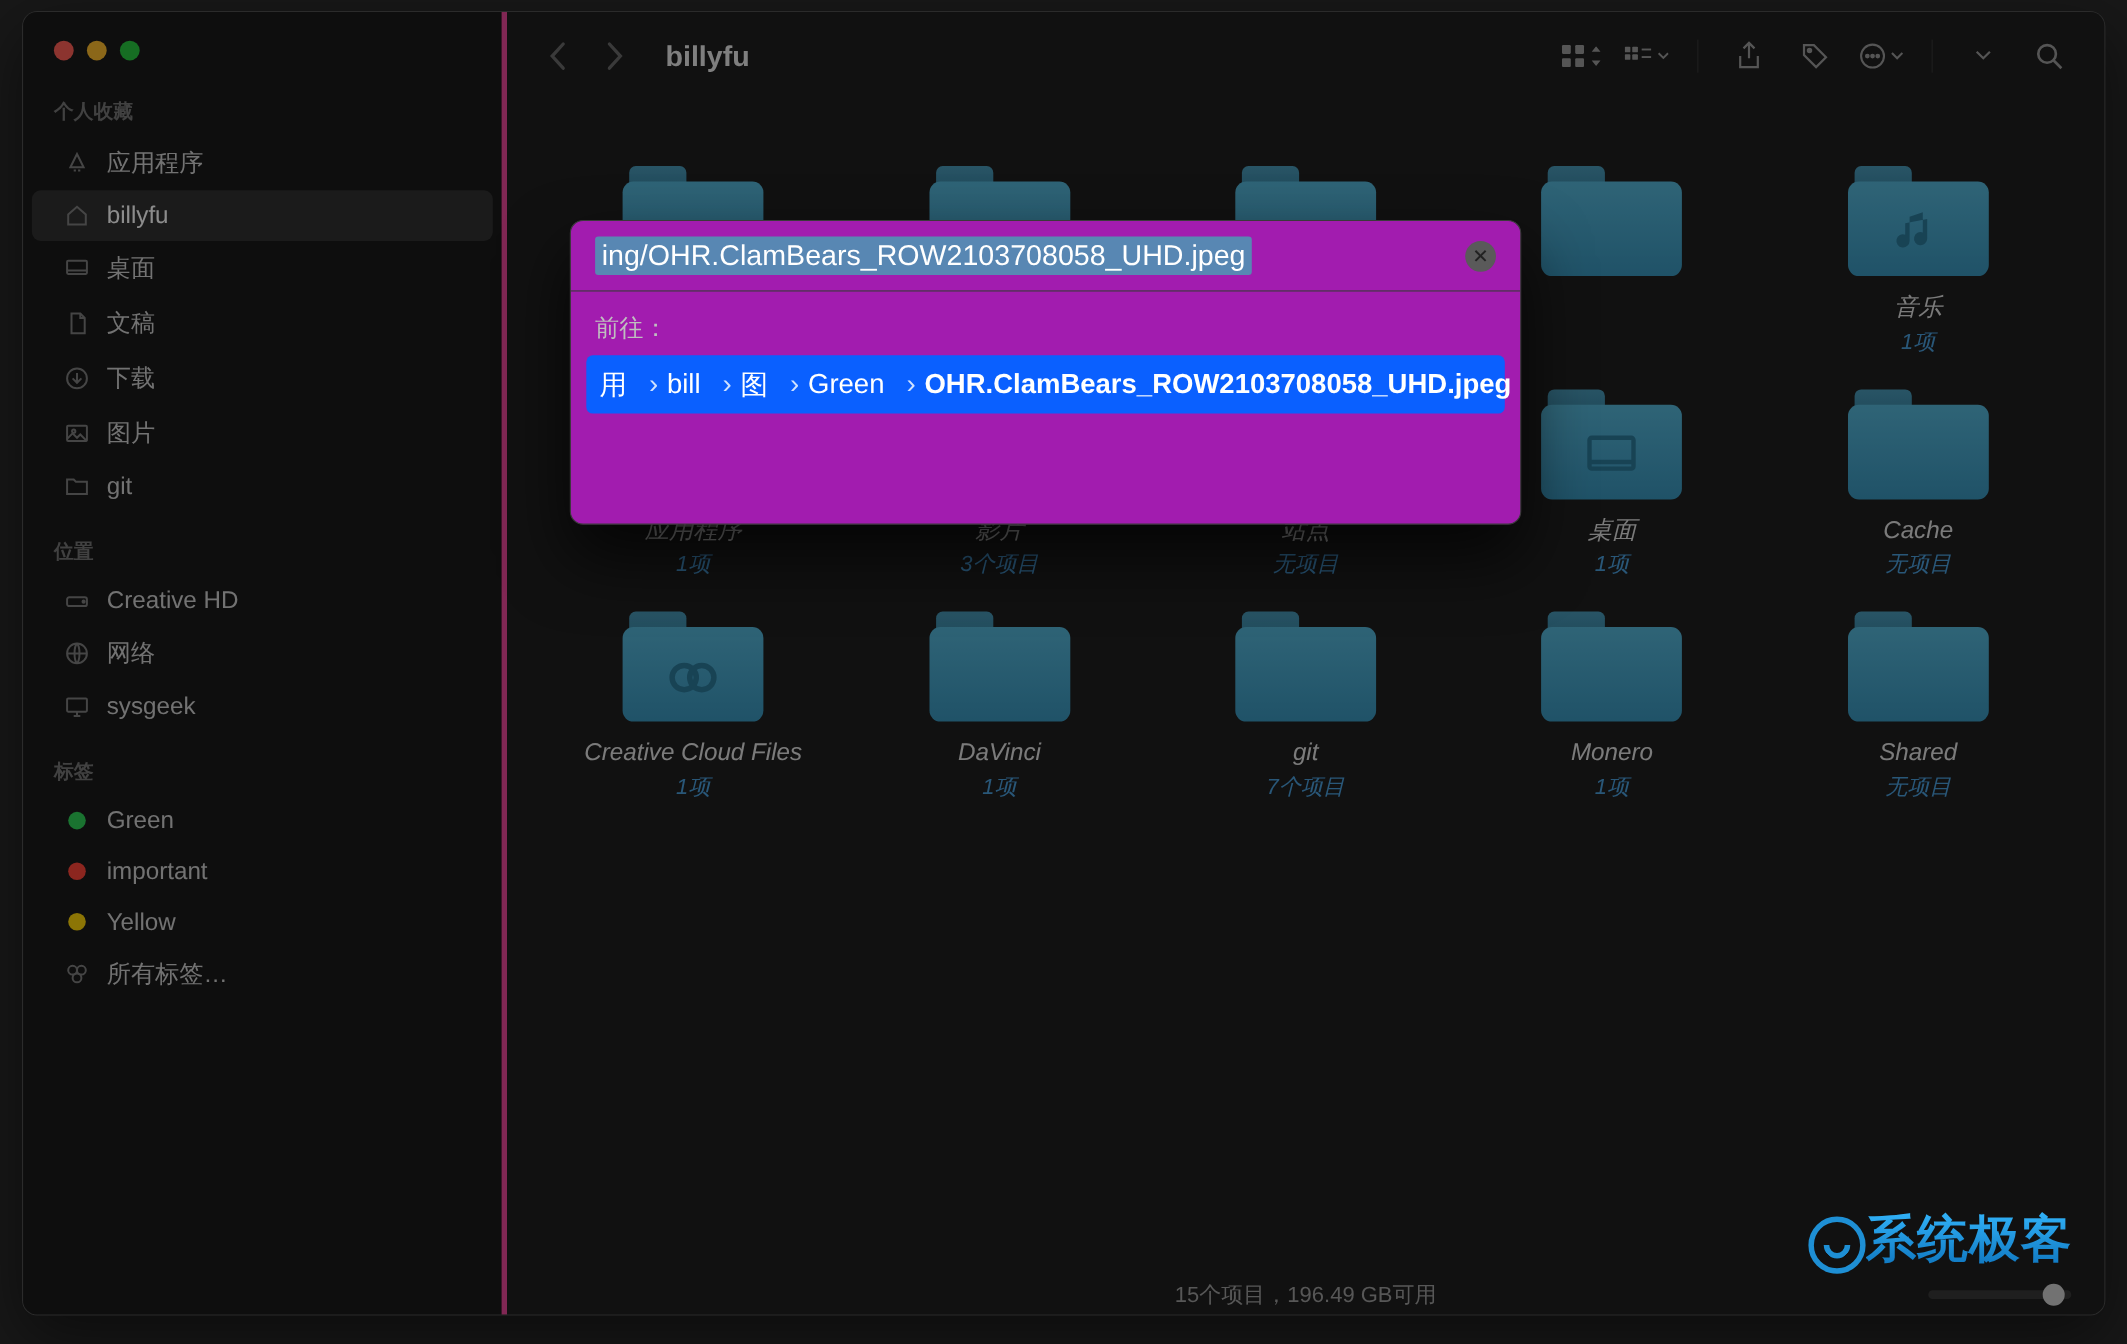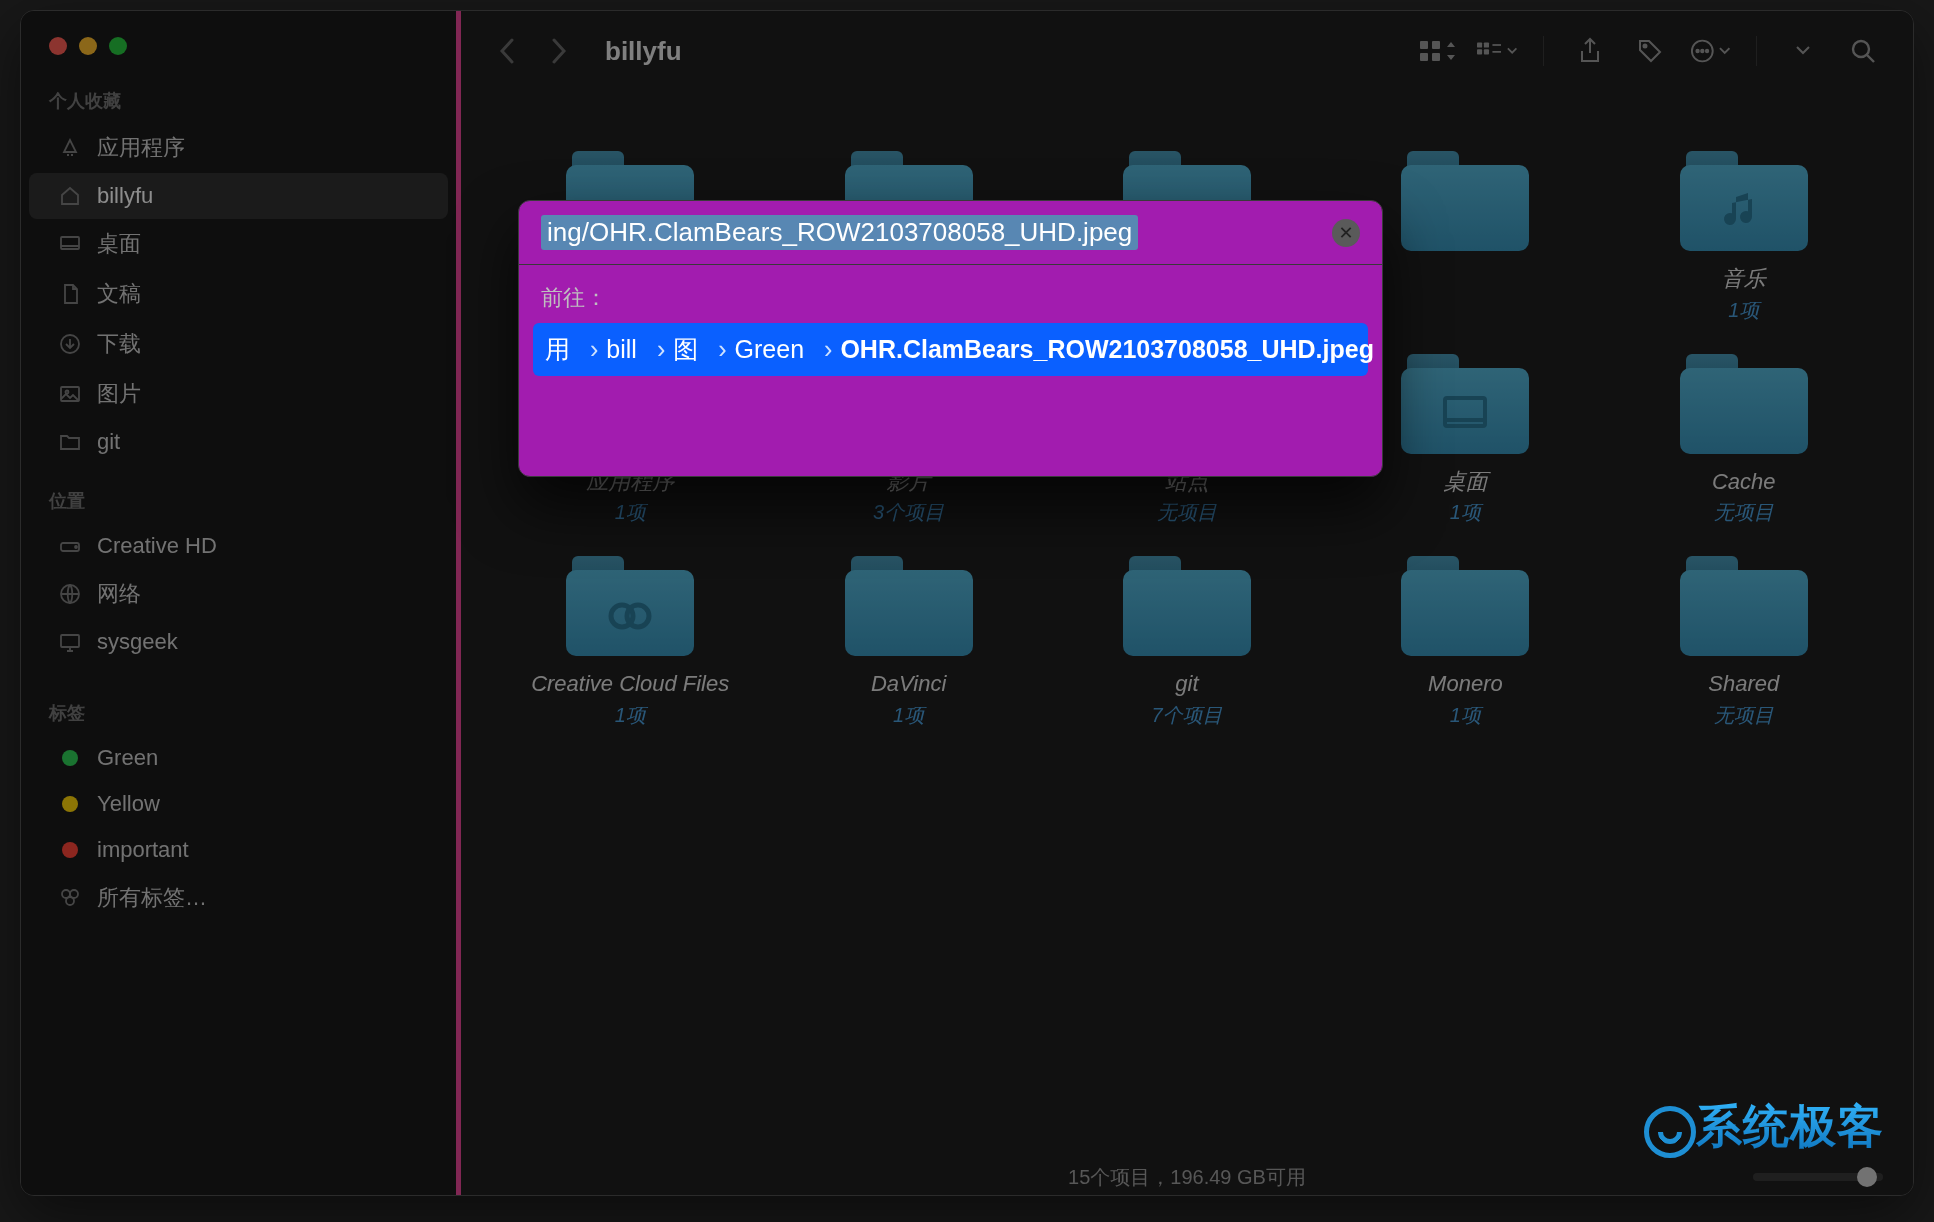--- a/index.html
+++ b/index.html
@@ -164,39 +164,39 @@
           <span class="sb-ico">
             <svg width="22" height="22" viewBox="0 0 22 22" fill="none" stroke="currentColor" stroke-width="1.8">
               <rect x="2" y="4" width="18" height="12" rx="1"></rect>
               <path d="M8 20h6M11 16v4"></path>
             </svg>
           </span>
           <span>sysgeek</span>
         </div>
       </div>
 
-    <div class="sec-head" style="margin-top:36px">标签</div>
+    <div class="sec-head" style="margin-top:24px">标签</div>
     <div id="tag-list">
         <div class="sb-item">
           <span class="sb-ico">
             <span class="tag-dot" style="background:#30d158"></span>
           </span>
           <span>Green</span>
         </div>
         <div class="sb-item">
           <span class="sb-ico">
+            <span class="tag-dot" style="background:#ff453a"></span>
+          </span>
+          <span>important</span>
+        </div>
+        <div class="sb-item">
+          <span class="sb-ico">
             <span class="tag-dot" style="background:#ffd60a"></span>
           </span>
           <span>Yellow</span>
-        </div>
-        <div class="sb-item">
-          <span class="sb-ico">
-            <span class="tag-dot" style="background:#ff453a"></span>
-          </span>
-          <span>important</span>
         </div>
         <div class="sb-item">
           <span class="sb-ico">
             <svg width="22" height="22" viewBox="0 0 22 22" fill="none" stroke="currentColor" stroke-width="1.8">
               <circle cx="7" cy="7" r="4"></circle>
               <circle cx="15" cy="7" r="4"></circle>
               <circle cx="11" cy="14" r="4"></circle>
             </svg>
           </span>
           <span>所有标签…</span>

